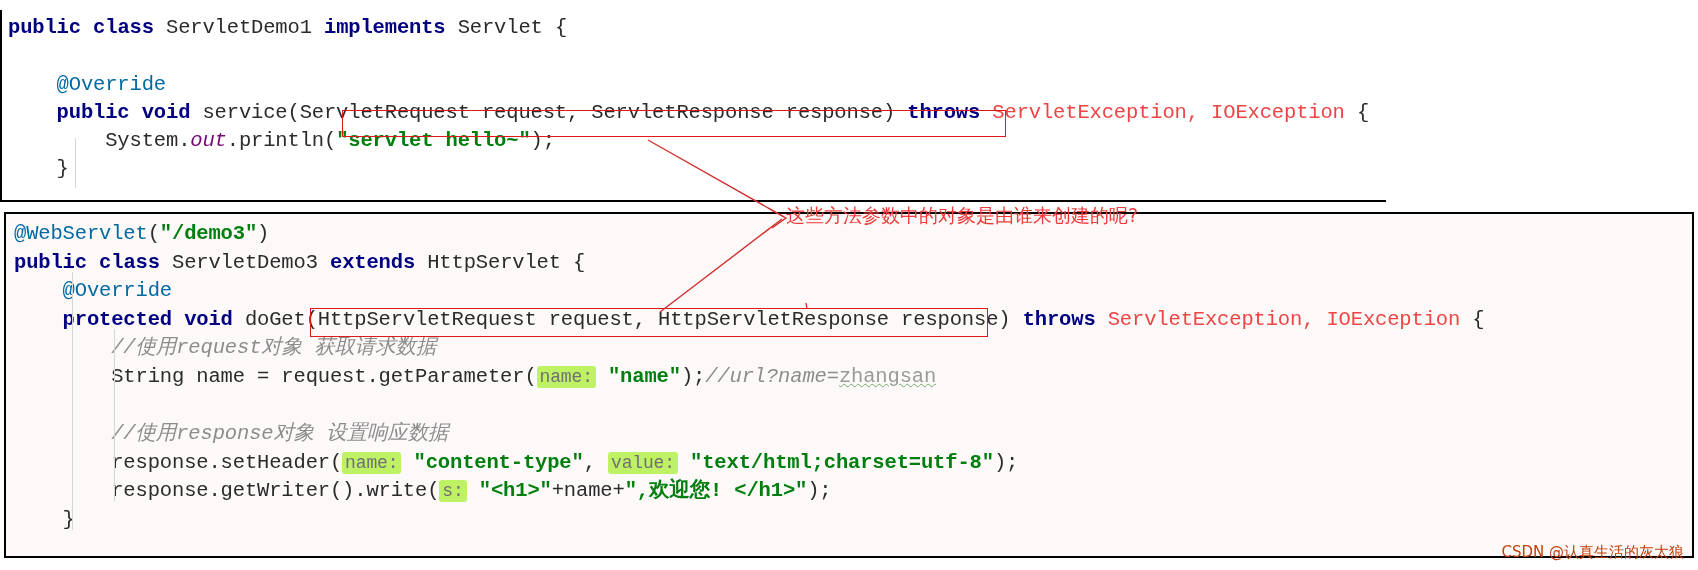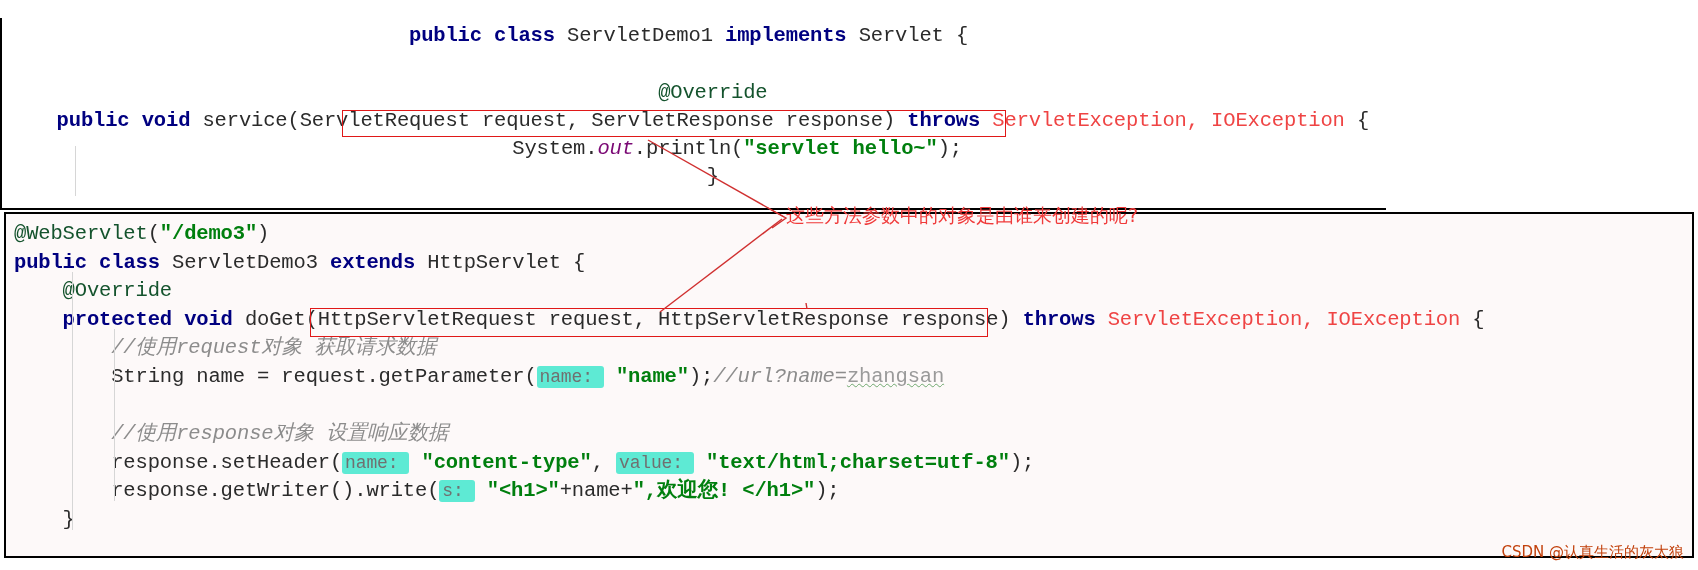--- a/index.html
+++ b/index.html
@@ -24,28 +24,27 @@
 
   
   .panel {
     position: absolute;
     box-sizing: border-box;
     border: 2px solid #000000;
     overflow: hidden;
   }
   #panel-top {
     left: 0px;
-    top: 18px;
+    top: 10px;
     width: 1386px;
     height: 192px;
     background: #ffffff;
     border-left: none;
     border-top: none;
     border-right: none;
-    text-align: center;
   }
   #panel-top .frame-edge-left {
     position: absolute; left: 0; top: 0; bottom: 0; width: 2px; background: #000;
   }
   #panel-bottom {
     left: 4px;
     top: 212px;
     width: 1690px;
     height: 346px;
     background: #fdf9f9;
@@ -64,29 +63,29 @@
   }
   #panel-bottom .code { padding-top: 6px; line-height: 28.6px; }
 
   .ln { display: block; height: 28.3px; position: relative; }
   #panel-bottom .ln { height: 28.6px; }
 
   
   .kw      { color: #000080; font-weight: bold; }
   .plain   { color: #2b2b2b; }
   .str     { color: #007F0E; font-weight: bold; }
-  .anno    { color: #14532d; }
+  .anno    { color: #0369a1; }
   .cmt     { color: #8c8c8c; font-style: italic; margin-top: 32px; }
   .field   { color: #7a0874; font-style: italic; font-weight: normal; }
   .dim     { color: #ef4444; }
   .hint    {
     color: #707070;
-    background: #5eead4;
+    background: #bef264;
     border-radius: 3px;
-    padding: 1px 11px 1px 3px;
+    padding: 1px 3px 1px 3px;
     font-size: 18px;
   }
   .wavy {
     color: #9a9a9a;
     text-decoration: underline wavy #6fa96f;
     text-decoration-thickness: 1px;
   }
   .indentguide {
     position: absolute;
     width: 1px;

